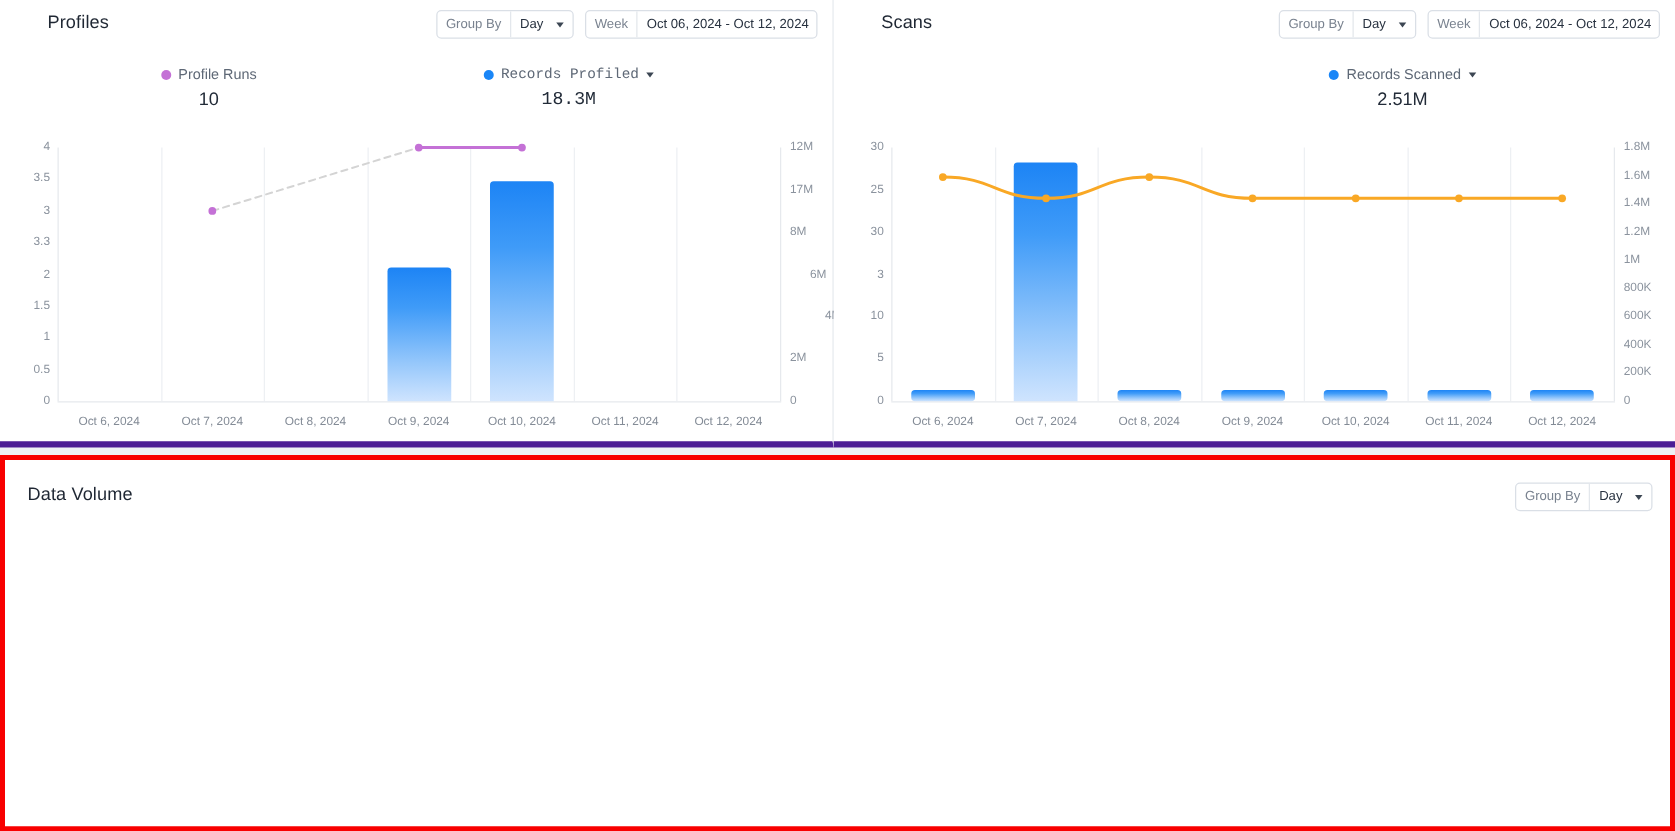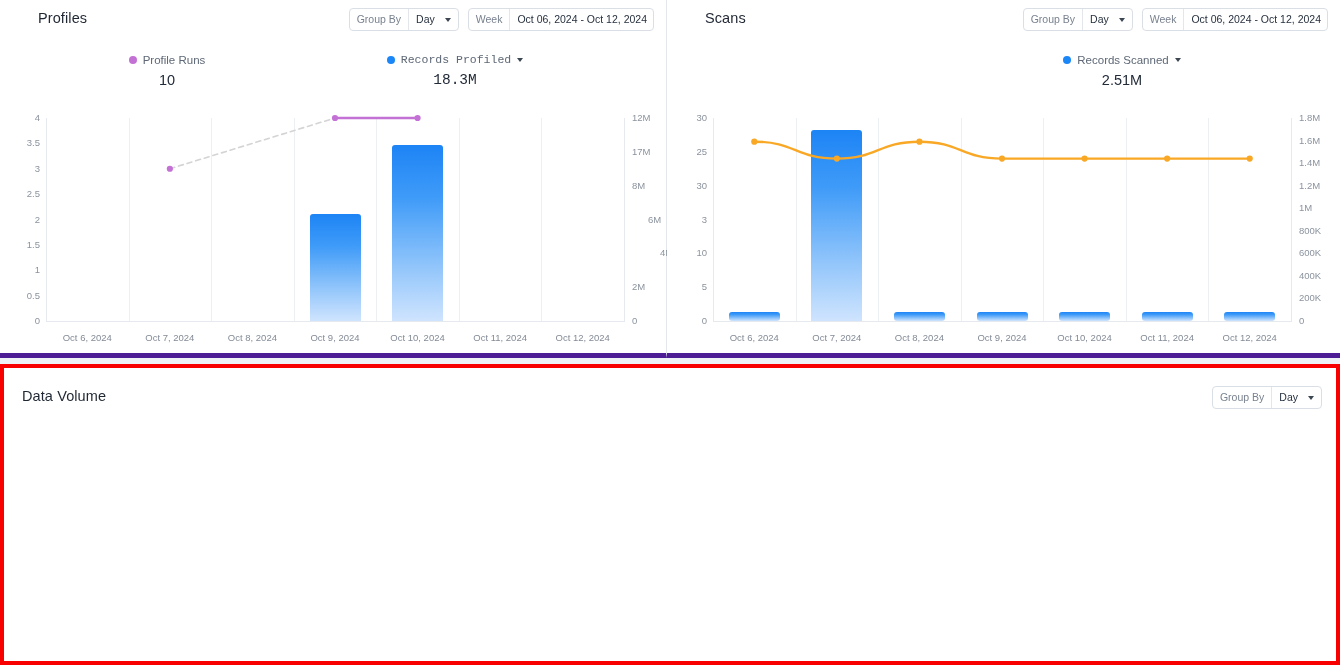--- a/index.html
+++ b/index.html
@@ -100,21 +100,21 @@
         <div class="gridv" style="left:459px;top:118px;height:203px;"></div>
         <div class="gridv" style="left:541px;top:118px;height:203px;"></div>
         <div class="axisline" style="left:46px;top:118px;width:1px;height:203px;"></div>
         <div class="axisline" style="left:624px;top:118px;width:1px;height:203px;"></div>
         <div class="axisline" style="left:46px;top:321px;width:579px;height:1px;"></div>
         <div class="ytick left" style="left:0px;top:316px;width:40px;">0</div>
         <div class="ytick left" style="left:0px;top:290.625px;width:40px;">0.5</div>
         <div class="ytick left" style="left:0px;top:265.25px;width:40px;">1</div>
         <div class="ytick left" style="left:0px;top:239.875px;width:40px;">1.5</div>
         <div class="ytick left" style="left:0px;top:214.5px;width:40px;">2</div>
-        <div class="ytick left" style="left:0px;top:189.125px;width:40px;">2.5</div>
+        <div class="ytick left" style="left:0px;top:189.125px;width:40px;">3.3</div>
         <div class="ytick left" style="left:0px;top:163.75px;width:40px;">3</div>
         <div class="ytick left" style="left:0px;top:138.375px;width:40px;">3.5</div>
         <div class="ytick left" style="left:0px;top:113px;width:40px;">4</div>
         <div class="ytick right" style="left:632px;top:316px;width:48px;">0</div>
         <div class="ytick right" style="left:632px;top:282.1666666666667px;width:48px;">2M</div>
         <div class="ytick right" style="left:632px;top:248.33333333333334px;width:48px;margin-left:28px;">4M</div>
         <div class="ytick right" style="left:648px;top:214.5px;width:48px;">6M</div>
         <div class="ytick right" style="left:632px;top:180.66666666666669px;width:48px;">8M</div>
         <div class="ytick right" style="left:632px;top:146.83333333333331px;width:48px;">17M</div>
         <div class="ytick right" style="left:632px;top:113px;width:48px;">12M</div>

